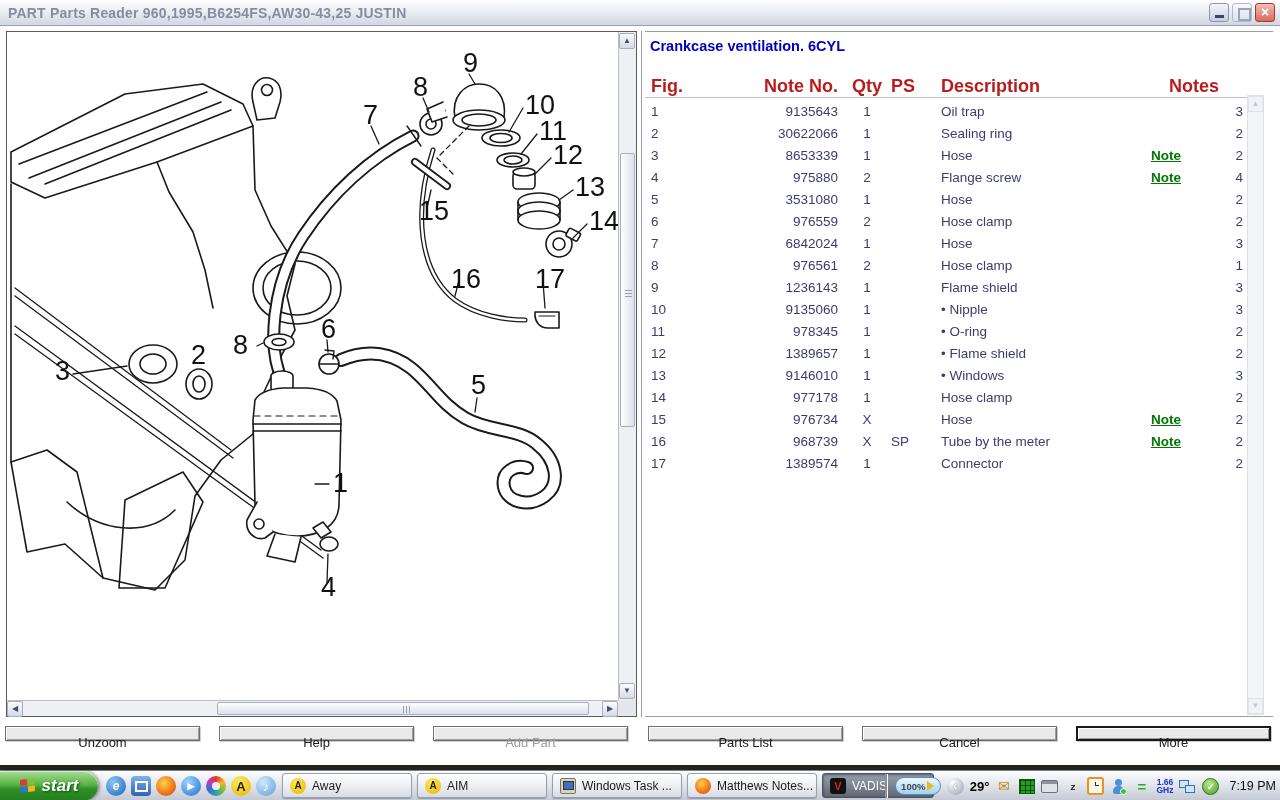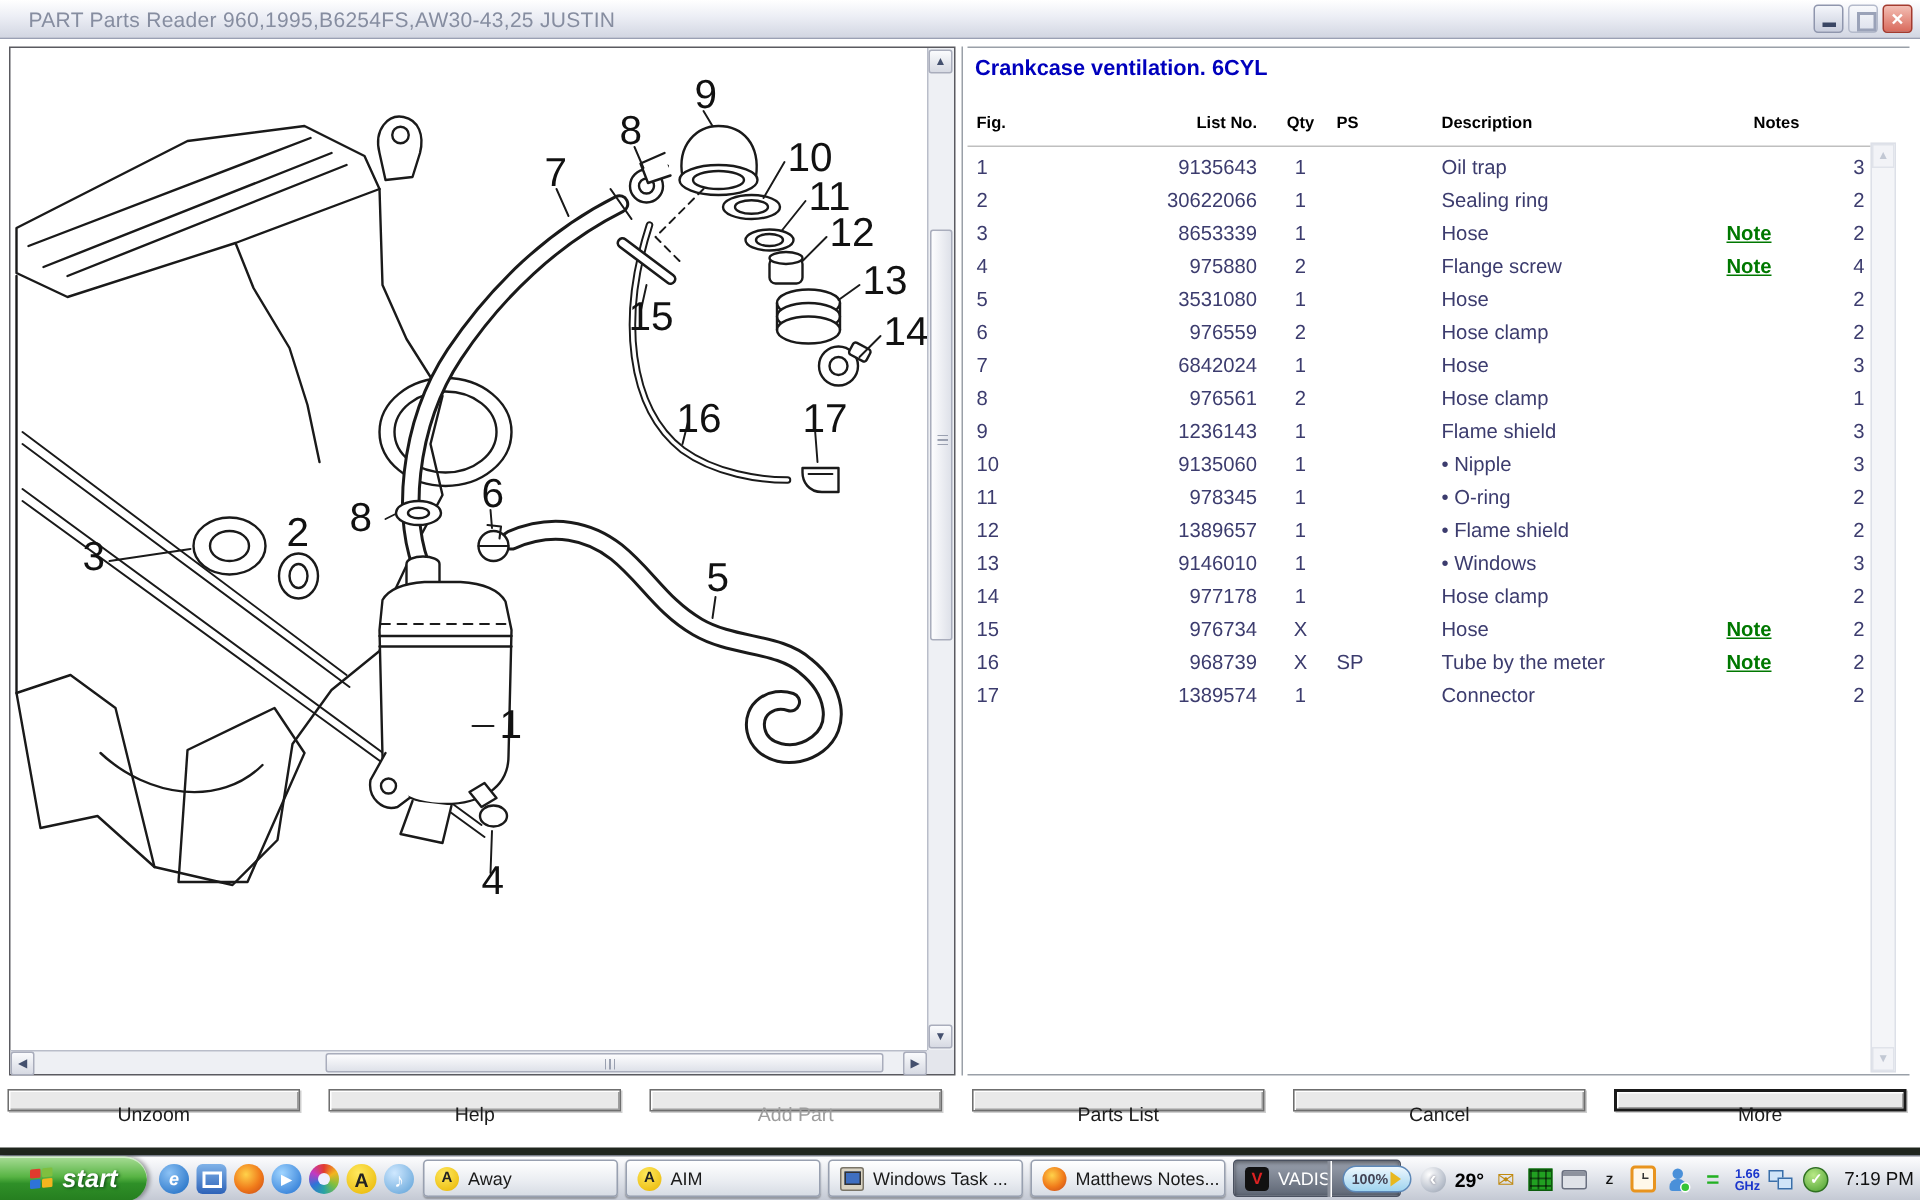--- a/index.html
+++ b/index.html
@@ -4,21 +4,21 @@
 <style>
   * { margin:0; padding:0; box-sizing:border-box; }
   html,body { width:1280px; height:800px; overflow:hidden; background:#fff;
     font-family:"Liberation Sans", sans-serif; }
   #root { position:absolute; inset:0; width:1280px; height:800px; background:#fff; }
 
   
   .titlebar { position:absolute; left:0; top:0; width:1280px; height:26px;
     background:linear-gradient(180deg,#ffffff 0%,#eceef5 45%,#d2d6e2 100%);
     border-bottom:1px solid #9aa0b4; display:flex; align-items:center; padding-left:8px; }
-  .titlebar .ttl { color:#868da0; font-weight:normal; font-size:14px; letter-spacing:.2px;margin-left:11px; }
+  .titlebar .ttl { color:#868da0; font-weight:bold; font-size:14px; letter-spacing:.2px; }
   .winbtns { position:absolute; right:5px; top:3px; display:flex; gap:3px; }
   .wbtn { width:20px; height:19px; border-radius:3px; border:1px solid #8f96ad;
     background:linear-gradient(180deg,#f4f6fb,#c9cedd); position:relative; }
   .wbtn.min::after { content:""; position:absolute; left:5px; bottom:3px; width:9px; height:3px; background:#3a4664; }
   .wbtn.max { background:linear-gradient(180deg,#f8f9fc,#dde1ec); border-color:#b4bacb; }
   .wbtn.max::after { content:""; position:absolute; left:5px; top:4px; width:9px; height:9px; border:2px solid #9aa2b8; }
   .wbtn.close { background:linear-gradient(180deg,#f3beb4,#d96points 0%,#d96a5c 100%);
     background:linear-gradient(180deg,#f3beb4 0%,#d96a5c 100%); border-color:#a33a2e;
     color:#fff; font-weight:bold; font-size:14px; text-align:center; line-height:16px; }
 
@@ -45,29 +45,29 @@
     background:linear-gradient(180deg,#fdfdfe,#dee1e9); border:1px solid #a9adbc; border-radius:2px; }
   .hthumb::after { content:""; position:absolute; top:3px; left:50%; width:9px; height:7px;
     background:repeating-linear-gradient(90deg,#9aa0b0 0 1px,transparent 1px 3px); }
   .scorner { position:absolute; right:0; bottom:0; width:18px; height:16px; background:#e4e6ec; }
 
   
   .divider-v { position:absolute; left:641px; top:31px; width:1px; height:686px; background:#9aa0a8; }
   .table-panel { position:absolute; left:645px; top:31px; width:628px; height:686px;
     background:#fff; border-top:1px solid #9aa0a8; border-bottom:1px solid #9aa0a8; }
   .panel-title { position:absolute; left:5px; top:6px; color:#0000bd; font-weight:bold; font-size:14.5px; }
-  .thead { position:absolute; left:0; top:44px; width:610px; height:18px; color:#000000; font-weight:bold; font-size:11px; }
+  .thead { position:absolute; left:0; top:44px; width:610px; height:18px; color:#b91c1c; font-weight:bold; font-size:18px; }
   .hsep { position:absolute; left:0; top:65px; width:618px; height:1px; background:#bfbfbf; }
   .rows { position:absolute; left:0; top:69px; width:600px; }
   .prow { position:relative; height:22px; font-size:13.5px; color:#3c3c6e; line-height:22px; }
   .c-fig  { position:absolute; left:6px; }
   .c-part { position:absolute; left:59px; width:134px; text-align:right; }
   .c-qty  { position:absolute; left:205px; width:34px; text-align:center; }
   .c-ps   { position:absolute; left:246px; }
-  .c-desc { position:absolute; left:300px;padding-left:16px; }
+  .c-desc { position:absolute; left:280px;padding-left:16px; }
   .c-note { position:absolute; left:506px; color:#007800; font-weight:bold; text-decoration:underline; cursor:pointer; }
   .c-notes{ position:absolute; left:560px; width:38px; text-align:right; }
   .thead .c-part { font-weight:bold; }
   .thead .c-notes-h { position:absolute; left:524px; }
   .tscroll { position:absolute; right:9px; top:63px; bottom:1px; width:17px; background:#f4f5f8; border:1px solid #dde0e8; }
   .tscroll .tup,.tscroll .tdn { position:absolute; left:0; width:15px; height:16px; background:#f2f3f7;
     border:1px solid #e0e3ea; color:#c2c8d4; font-size:8px; text-align:center; line-height:14px; }
   .tscroll .tup { top:0; } .tscroll .tdn { bottom:0; }
 
   
@@ -310,21 +310,21 @@
     </div>
     <div class="scorner"></div>
   </div>
 
   <div class="divider-v"></div>
 
   <div class="table-panel">
     <div class="panel-title">Crankcase ventilation. 6CYL</div>
     <div class="thead">
       <span class="c-fig">Fig.</span>
-      <span class="c-part">List No.</span>
+      <span class="c-part">Note No.</span>
       <span class="c-qty">Qty</span>
       <span class="c-ps">PS</span>
       <span class="c-desc">Description</span>
       <span class="c-notes-h">Notes</span>
     </div>
     <div class="hsep"></div>
     <div class="rows">
         <div class="prow">
           <span class="c-fig">1</span>
           <span class="c-part">9135643</span>

